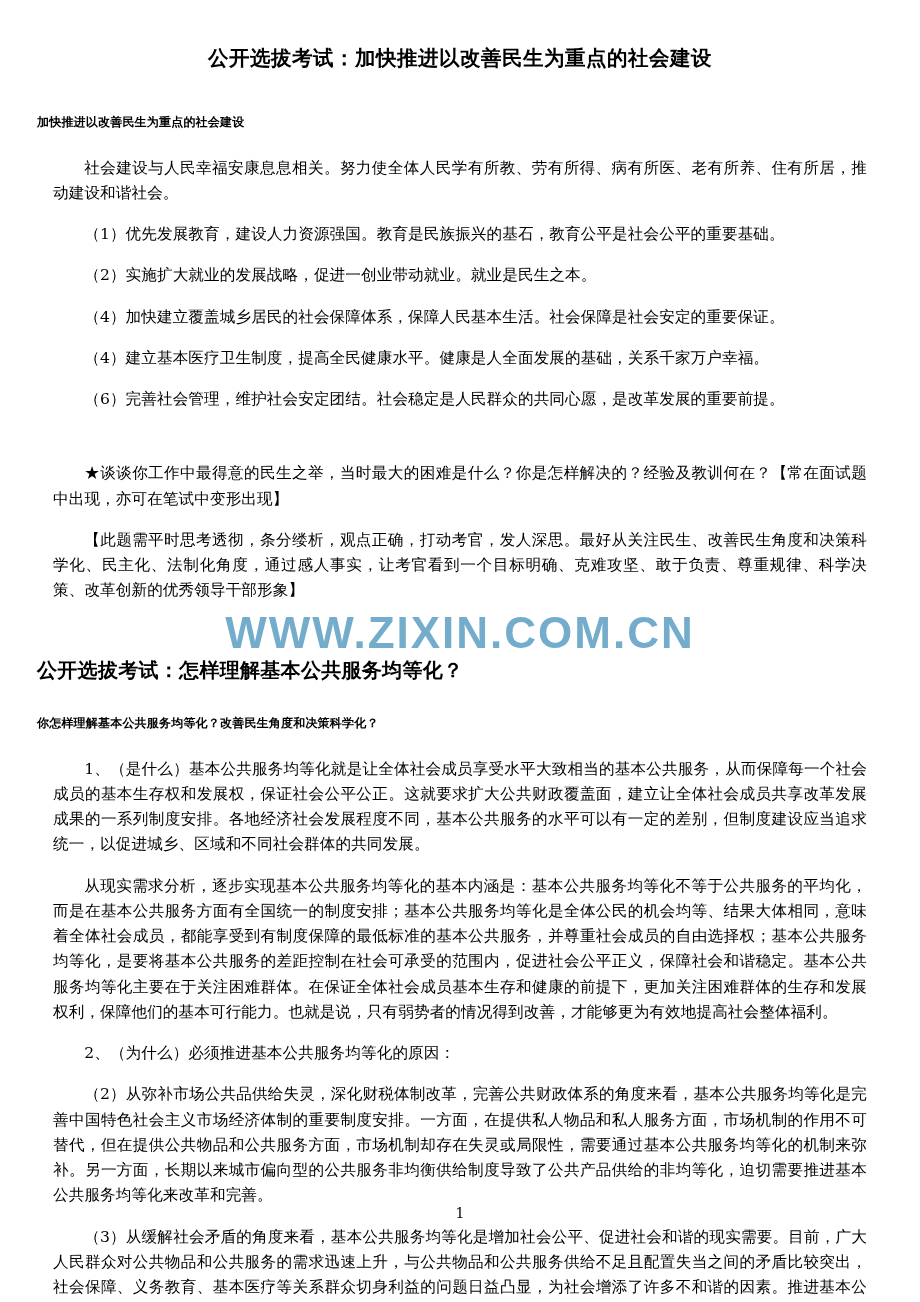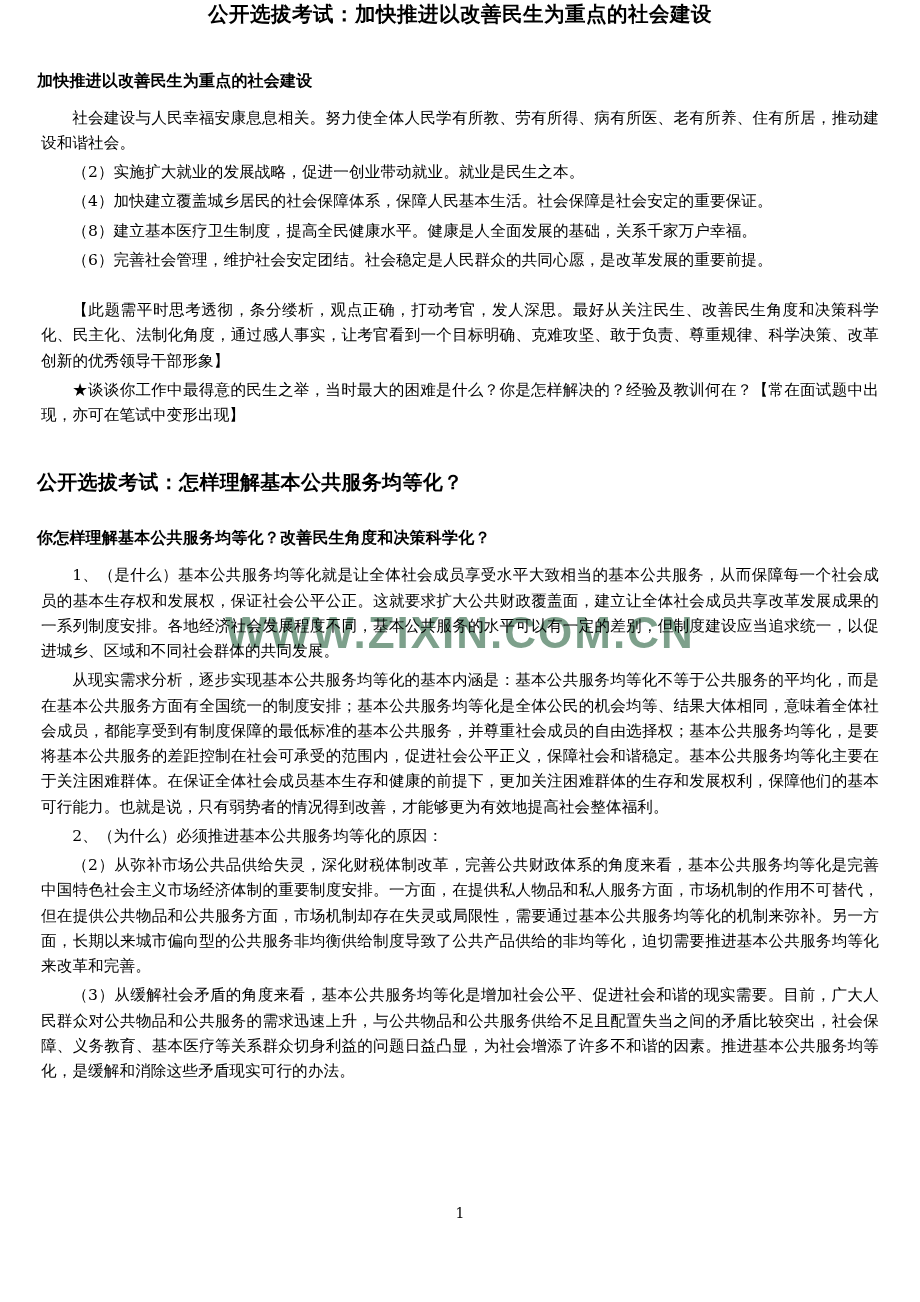--- a/index.html
+++ b/index.html
@@ -22,54 +22,55 @@
   .watermark {
     position: absolute;
     left: 120px;
     top: 608px;
     width: 680px;
     text-align: center;
     font-family: "Liberation Sans", sans-serif;
     font-size: 44px;
     font-weight: 700;
     letter-spacing: 2px;
-    color: #14532d;
+    color: #0369a1;
     opacity: 0.55;
     z-index: 0;
     white-space: nowrap;
     pointer-events: none;
     user-select: none;
   }
   .content {
     position: relative;
     z-index: 2;
     padding: 0 37px;
     box-sizing: border-box;
   }
   .doc-title {
     text-align: center;
     font-family: "DejaVu Serif", "Liberation Serif", serif;
     font-size: 20.5px;
     font-weight: 700;
     letter-spacing: 0.5px;
     margin: 0;
+    padding-top: 44px;
     line-height: 1.45;
   }
   .sub-heading {
-    font-size: 16px;
+    font-size: 12px;
     font-weight: 700;
     margin: 0;
     line-height: 1.5;
     letter-spacing: 0.2px;
   }
   .heading-gap-1 { height: 39px; }
   p.body-text {
     font-size: 15.6px;
     line-height: 1.62;
-    margin: 4px;
+    margin: 16px;
     text-align: justify;
     text-justify: inter-ideograph;
     text-indent: 2em;
     letter-spacing: 0.1px;
   }
   .section2-title {
     font-size: 20px;
     font-weight: 700;
     margin: 0;
     line-height: 1.4;
@@ -101,29 +102,30 @@
 
     <h1 class="doc-title">公开选拔考试：加快推进以改善民生为重点的社会建设</h1>
 
     <div class="heading-gap-1"></div>
 
     <h2 class="sub-heading">加快推进以改善民生为重点的社会建设</h2>
 
     <div class="gap-sm"></div>
 
     <p class="body-text">社会建设与人民幸福安康息息相关。努力使全体人民学有所教、劳有所得、病有所医、老有所养、住有所居，推动建设和谐社会。</p>
+    <p class="body-text">（1）优先发展教育，建设人力资源强国。教育是民族振兴的基石，教育公平是社会公平的重要基础。</p>
     <p class="body-text">（2）实施扩大就业的发展战略，促进一创业带动就业。就业是民生之本。</p>
     <p class="body-text">（4）加快建立覆盖城乡居民的社会保障体系，保障人民基本生活。社会保障是社会安定的重要保证。</p>
-    <p class="body-text">（8）建立基本医疗卫生制度，提高全民健康水平。健康是人全面发展的基础，关系千家万户幸福。</p>
+    <p class="body-text">（4）建立基本医疗卫生制度，提高全民健康水平。健康是人全面发展的基础，关系千家万户幸福。</p>
     <p class="body-text">（6）完善社会管理，维护社会安定团结。社会稳定是人民群众的共同心愿，是改革发展的重要前提。</p>
 
     <div class="gap-md"></div>
 
+    <p class="body-text">★谈谈你工作中最得意的民生之举，当时最大的困难是什么？你是怎样解决的？经验及教训何在？【常在面试题中出现，亦可在笔试中变形出现】</p>
     <p class="body-text">【此题需平时思考透彻，条分缕析，观点正确，打动考官，发人深思。最好从关注民生、改善民生角度和决策科学化、民主化、法制化角度，通过感人事实，让考官看到一个目标明确、克难攻坚、敢于负责、尊重规律、科学决策、改革创新的优秀领导干部形象】</p>
-    <p class="body-text">★谈谈你工作中最得意的民生之举，当时最大的困难是什么？你是怎样解决的？经验及教训何在？【常在面试题中出现，亦可在笔试中变形出现】</p>
 
     <div class="gap-xl"></div>
 
     <h2 class="section2-title">公开选拔考试：怎样理解基本公共服务均等化？</h2>
 
     <div class="gap-lg"></div>
 
     <h3 class="sub-heading">你怎样理解基本公共服务均等化？改善民生角度和决策科学化？</h3>
 
     <div class="gap-sm"></div>

